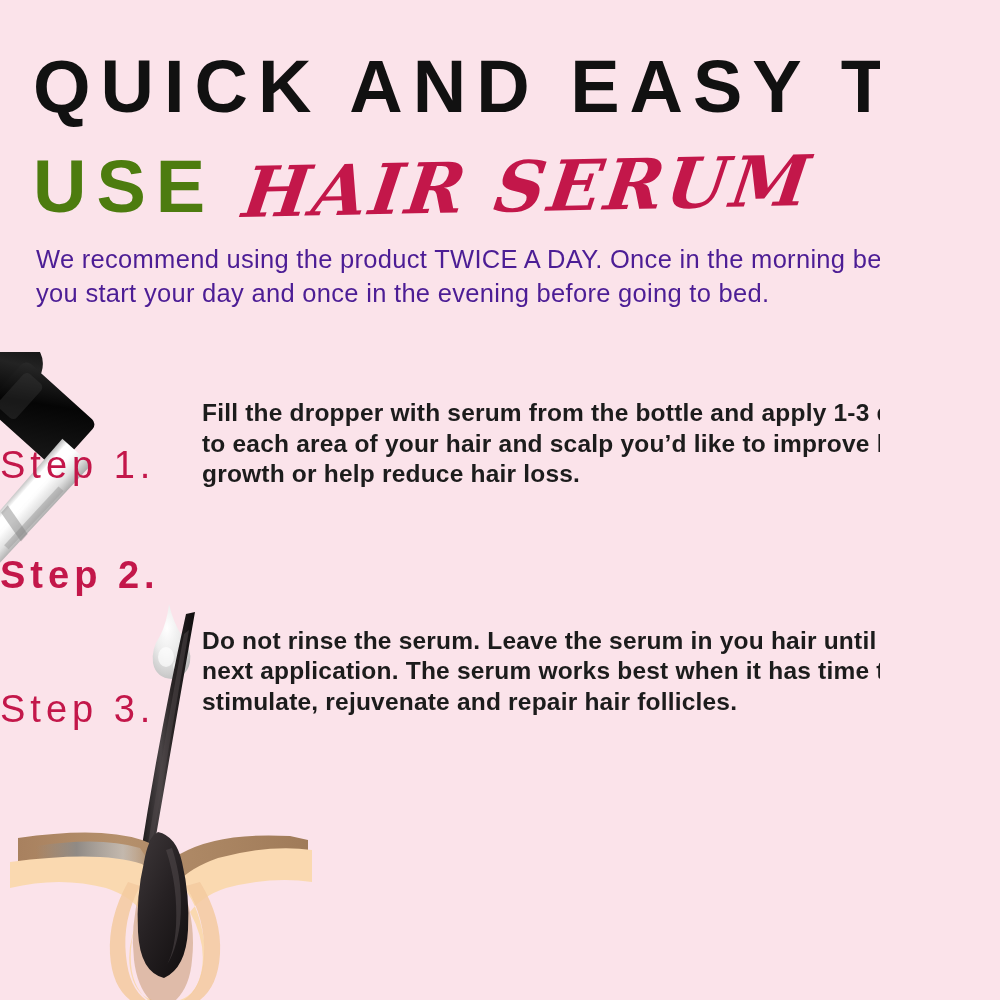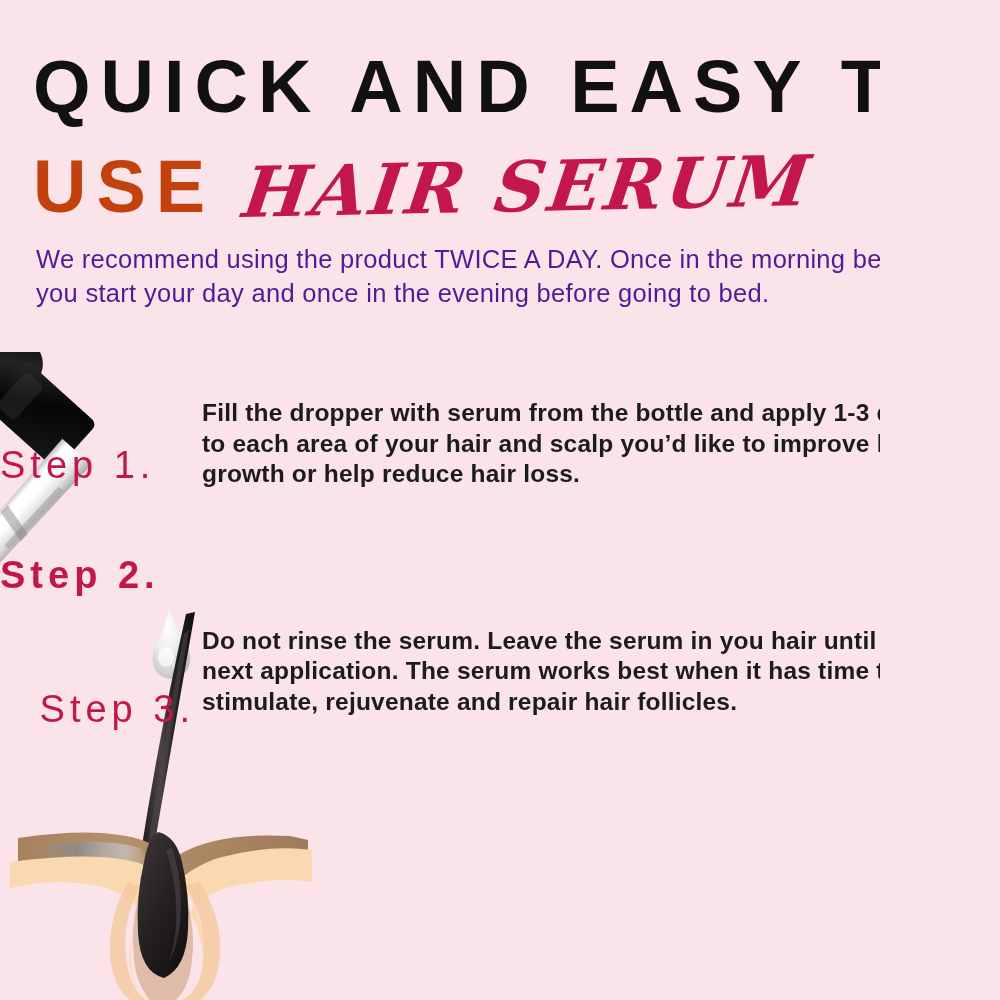--- a/index.html
+++ b/index.html
@@ -45,21 +45,21 @@
     align-items: flex-end;
     margin-top: 6px;
     height: 92px;
   }
   .headline-use {
     font-family: "Liberation Sans", sans-serif;
     font-weight: bold;
     font-size: 74px;
     line-height: 74px;
     letter-spacing: 10px;
-    color: #c2410c;
+    color: #4d7c0f;
     white-space: nowrap;
   }
   .headline-script {
     font-family: "DejaVu Serif", serif;
     font-style: italic;
     font-weight: bold;
     font-size: 70px;
     line-height: 70px;
     letter-spacing: 3px;
     color: #c3174a;
@@ -110,21 +110,21 @@
     margin-left: 7px;
     margin-right: 36px;
     font-size: 24.5px;
     line-height: 30.5px;
     letter-spacing: 0.2px;
     color: #1c1c1c;
     font-weight: bold;
   }
   .step-row.s1 .step-label { padding-top: 46px; }
   .step-row.s2 .step-label { padding-top: 32px; font-weight: bold; }
-  .step-row.s3 .step-label { padding-top: 62px; text-align: right; }
+  .step-row.s3 .step-label { padding-top: 62px; }
   .step-row.s1 { margin-bottom: 32px; }
   .step-row.s2 { margin-bottom: 30px; }
 
   
   .dropper {
     position: absolute;
     left: -16px;
     top: 352px;
     width: 290px;
     height: 330px;

